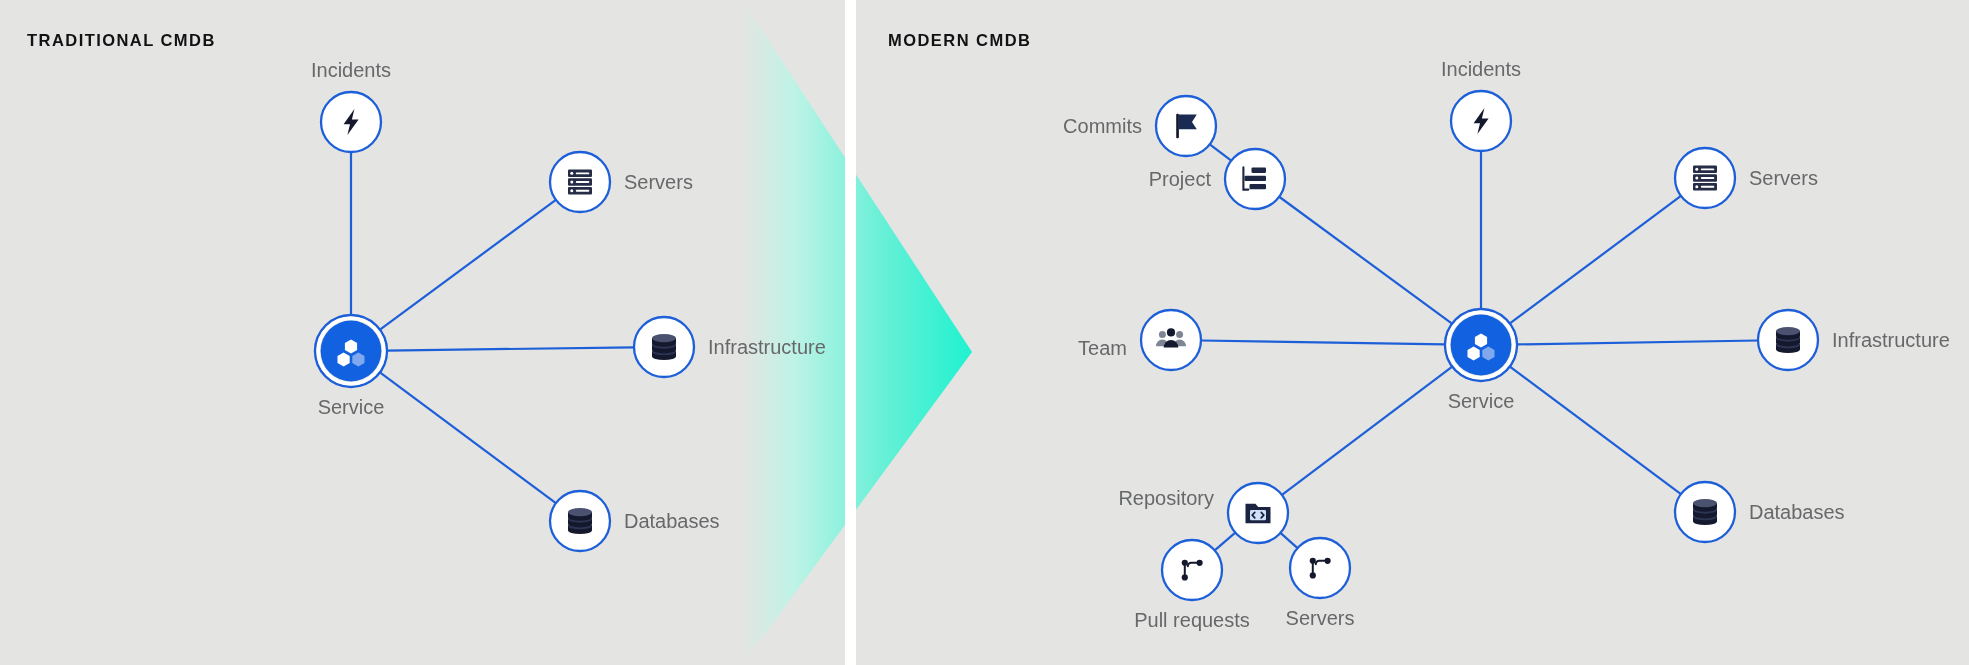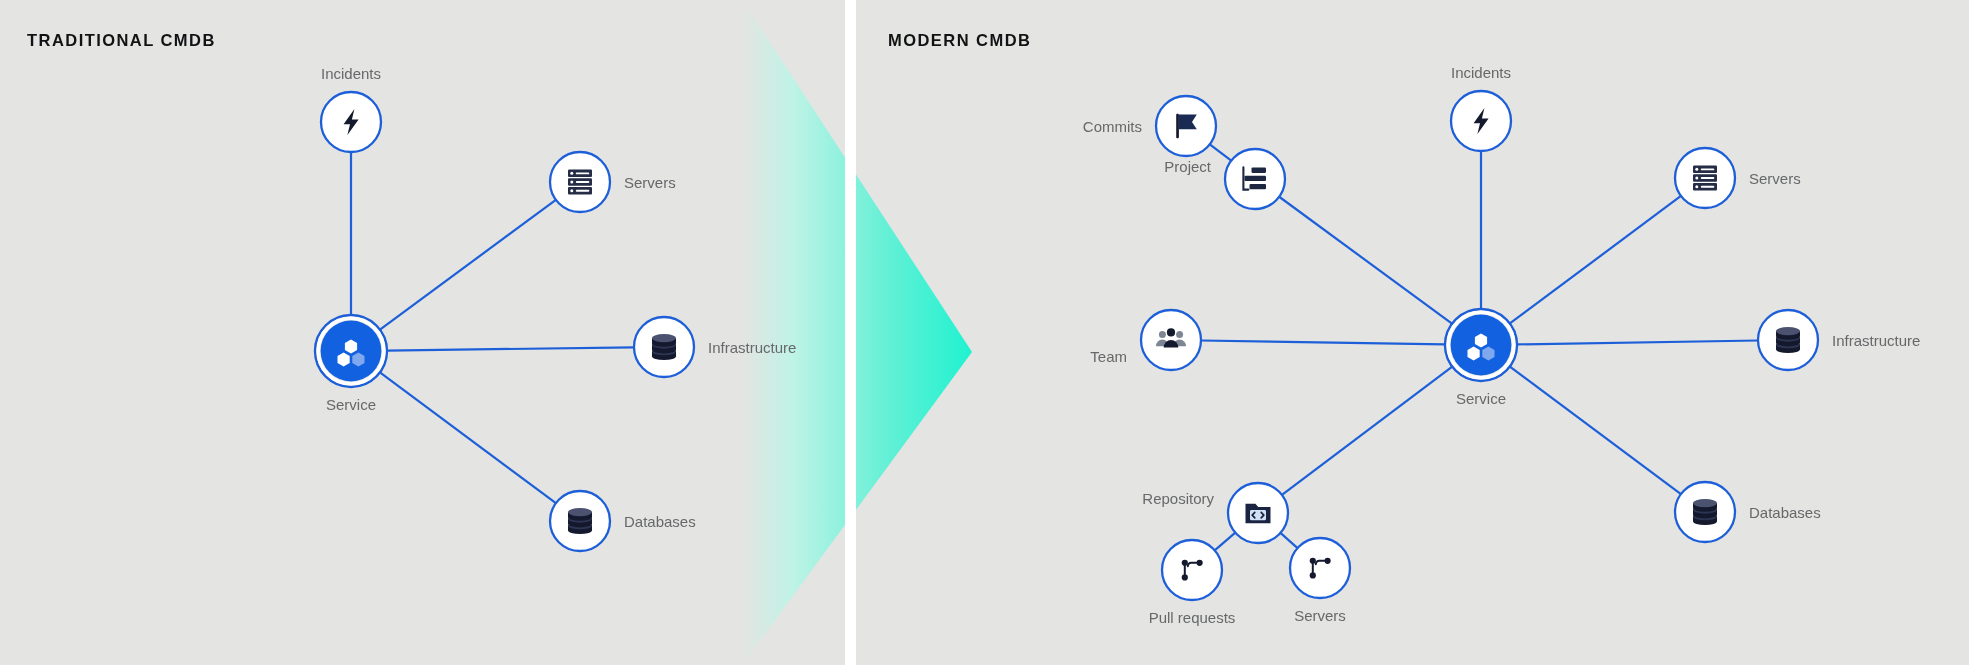--- a/index.html
+++ b/index.html
@@ -20,21 +20,21 @@
   .panel-title{
     position:absolute; z-index:5;
     font-size:16.5px; font-weight:bold; letter-spacing:1.45px;
     color:#111214; white-space:nowrap;
   }
   #title-left{ left:27px; top:31px; }
   #title-right{ left:888px; top:31px; }
 
   .node-label{
     position:absolute; z-index:5;
-    font-size:15px; color:#67686a; white-space:nowrap;
+    font-size:20px; color:#67686a; white-space:nowrap;
   }
   .nl-right{ transform:translate(0,-50%); }
   .nl-left{ transform:translate(-100%,-50%); }
   .nl-above{ transform:translate(-50%,-100%); }
   .nl-below{ transform:translate(-50%,0); }
 </style>
 </head>
 <body>
 
 <div id="stage">
@@ -233,23 +233,23 @@
   <div class="panel-title" id="title-right">MODERN CMDB</div>
 
   <div id="labels">
       <div class="node-label nl-below" style="left: 351px; top: 396px;">Service</div>
       <div class="node-label nl-above" style="left: 351px; top: 82px;">Incidents</div>
       <div class="node-label nl-right" style="left: 624px; top: 182px;">Servers</div>
       <div class="node-label nl-right" style="left: 708px; top: 347px;">Infrastructure</div>
       <div class="node-label nl-right" style="left: 624px; top: 521px;">Databases</div>
       <div class="node-label nl-below" style="left: 1481px; top: 390px;">Service</div>
       <div class="node-label nl-left" style="left: 1142px; top: 126px;">Commits</div>
-      <div class="node-label nl-left" style="left: 1211px; top: 166px; text-align: center;">Project</div>
+      <div class="node-label nl-left" style="left: 1211px; top: 179px; text-align: center;">Project</div>
       <div class="node-label nl-above" style="left: 1481px; top: 81px;">Incidents</div>
       <div class="node-label nl-right" style="left: 1749px; top: 178px;">Servers</div>
       <div class="node-label nl-right" style="left: 1832px; top: 340px;">Infrastructure</div>
       <div class="node-label nl-right" style="left: 1749px; top: 512px;">Databases</div>
-      <div class="node-label nl-left" style="left: 1127px; top: 356px; text-align: center;">Team</div>
+      <div class="node-label nl-left" style="left: 1127px; top: 348px; text-align: center;">Team</div>
       <div class="node-label nl-left" style="left: 1214px; top: 498px;">Repository</div>
       <div class="node-label nl-below" style="left: 1192px; top: 609px;">Pull requests</div>
       <div class="node-label nl-below" style="left: 1320px; top: 607px;">Servers</div>
     </div>
 </div>
 
 </body></html>

